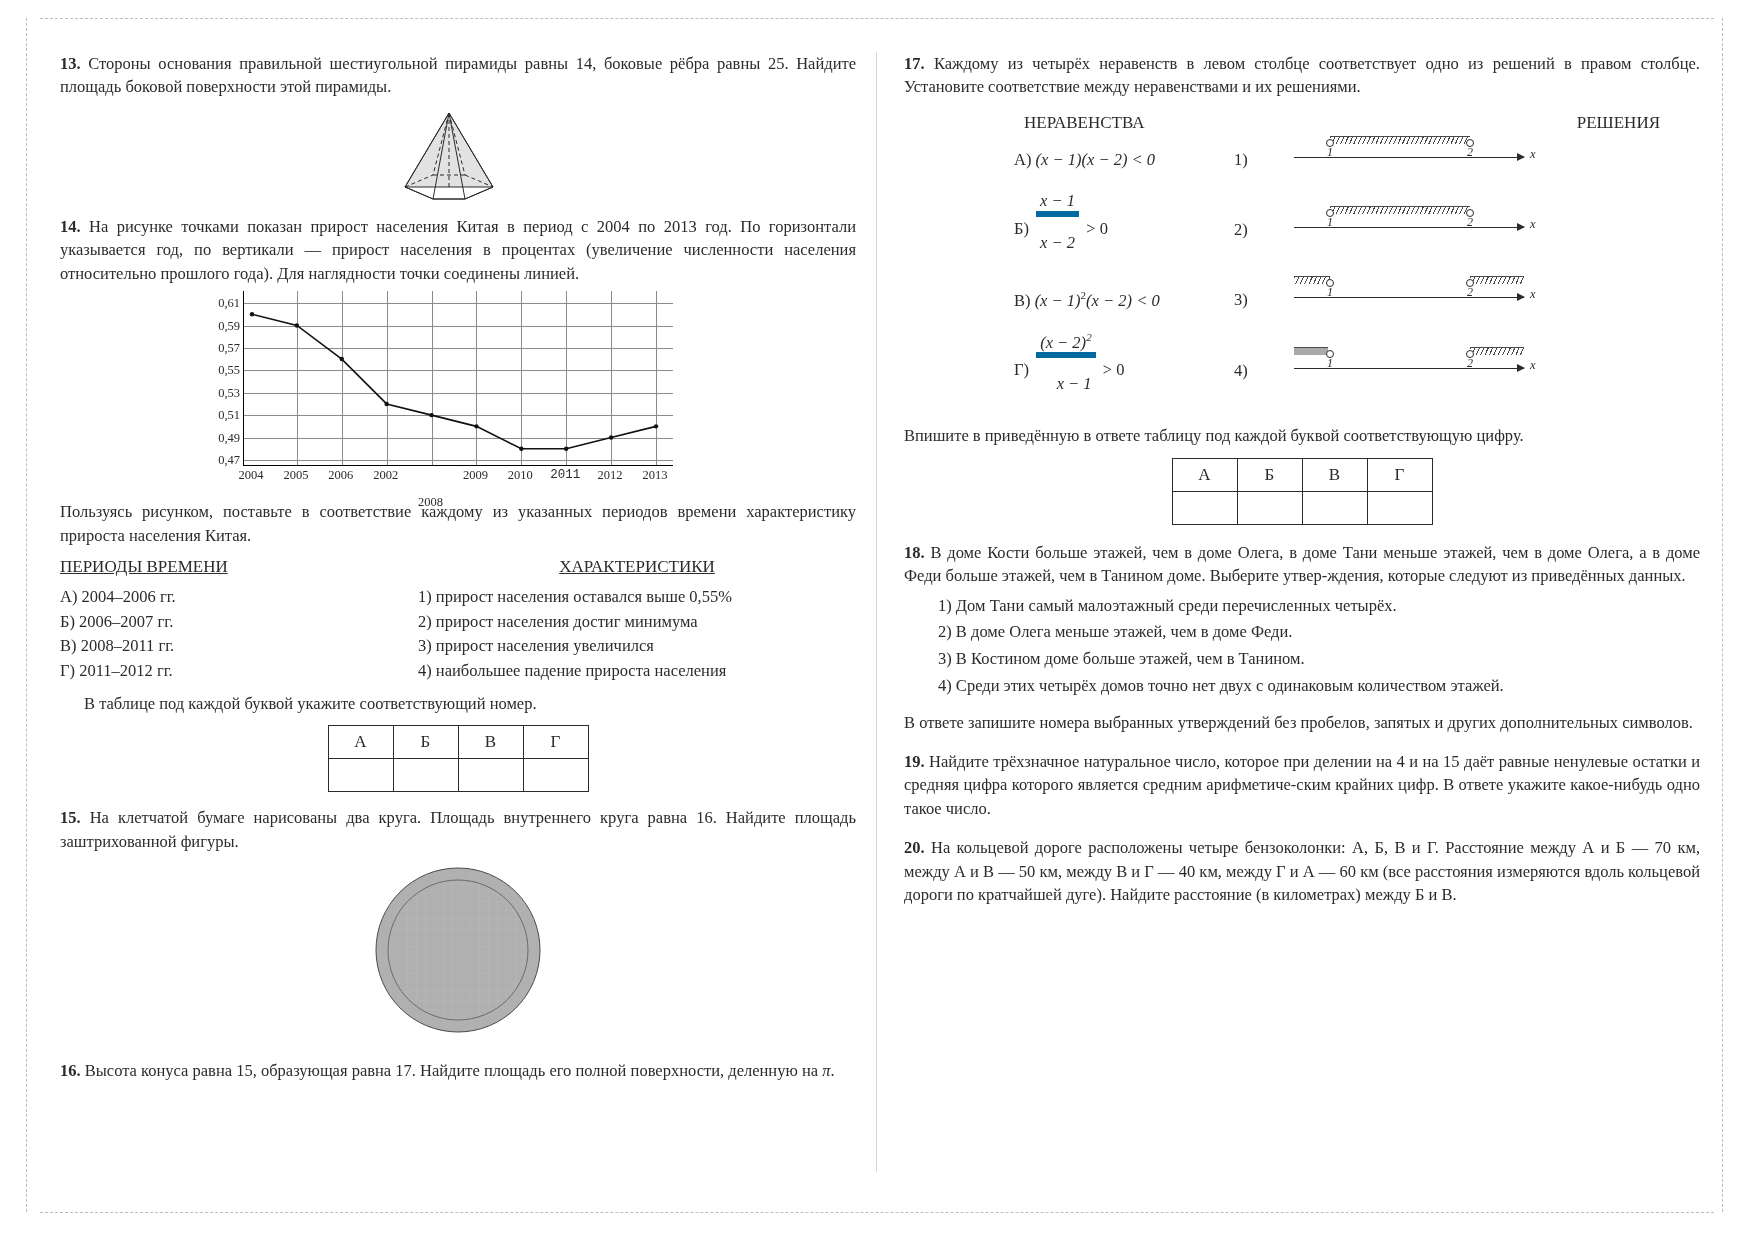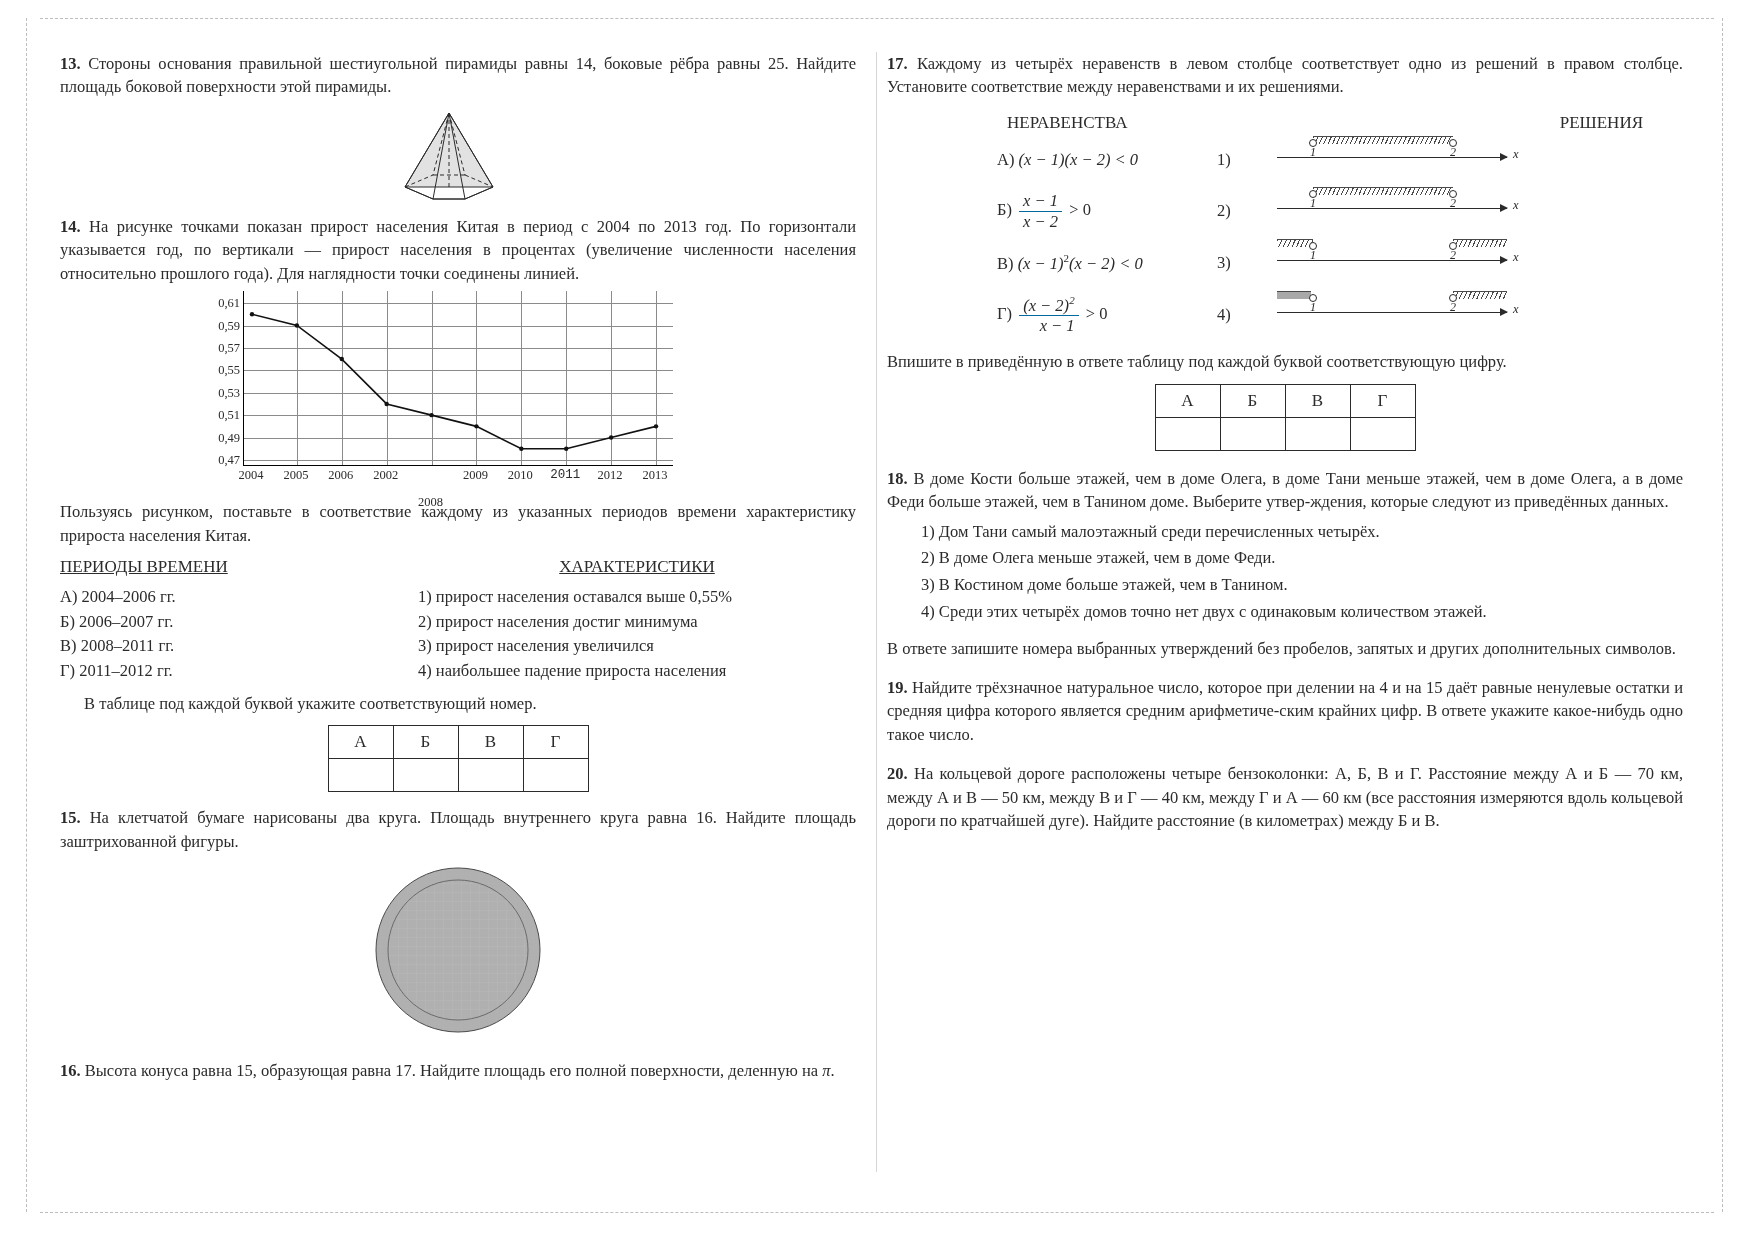--- a/index.html
+++ b/index.html
@@ -30,21 +30,21 @@
   .cut.h { border-top: 1px dashed #bdbdbd; height: 0; }
   .cut.v { border-left: 1px dashed #bdbdbd; width: 0; }
 
   .columns {
     position: absolute;
     left: 60px;
     top: 52px;
     width: 1640px;
     height: 1120px;
     display: flex;
-    gap: 31px;
+    gap: 48px;
   }
   .col {
     width: 796px;
     position: relative;
   }
   .col-divider {
     position: absolute;
     left: 876px;
     top: 52px;
     height: 1120px;
@@ -173,21 +173,21 @@
     position: relative;
     height: 34px;
   }
   .frac {
     display: inline-block;
     vertical-align: middle;
     text-align: right;
     margin: 0 3px;
   }
   .frac .top { display: block; padding: 0 4px; }
-  .frac .bot { display: block; border-top: 1px solid #0369a1; padding: 0 4px; font-style: italic; }
+  .frac .bot { display: block; border-top: 6px solid #0369a1; padding: 16px 4px; font-style: italic; }
   .ital { font-style: italic; }
   sup.pw { font-size: 11px; vertical-align: super; }
 
   .numline {
     position: absolute;
     left: 0; top: 14px;
     width: 230px;
     height: 1px;
     background: #2b2b2b;
   }

